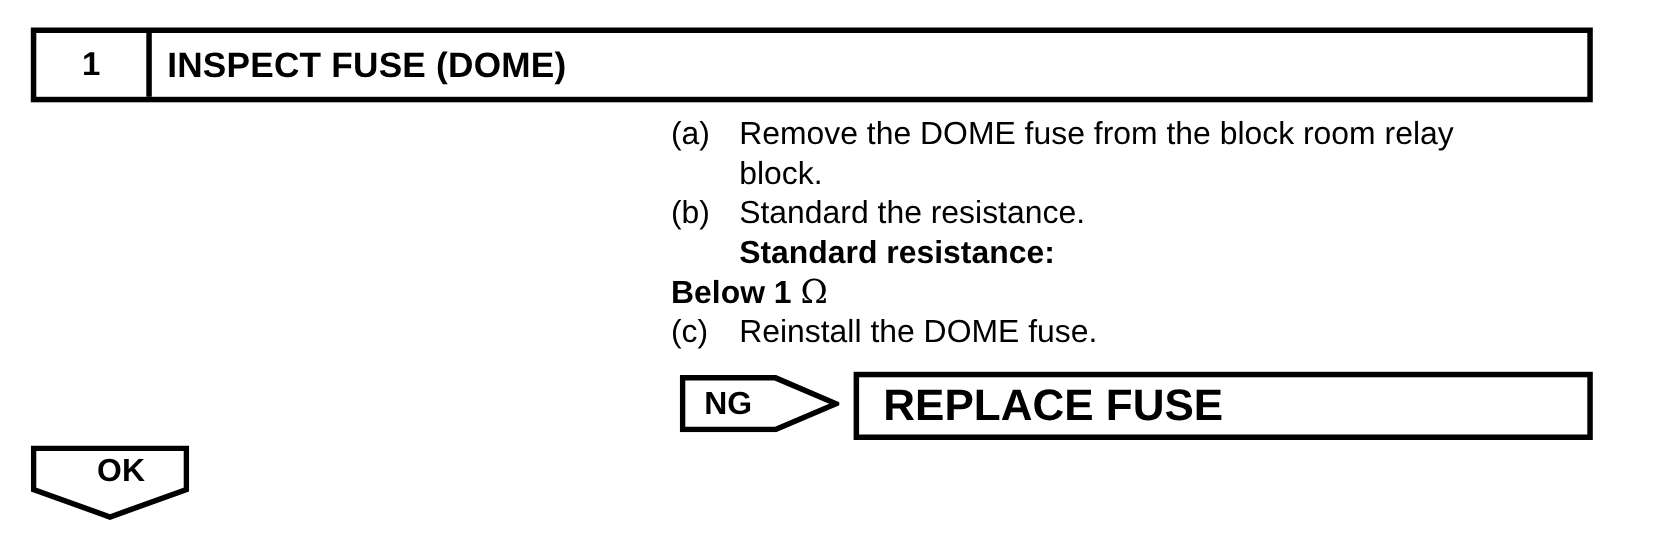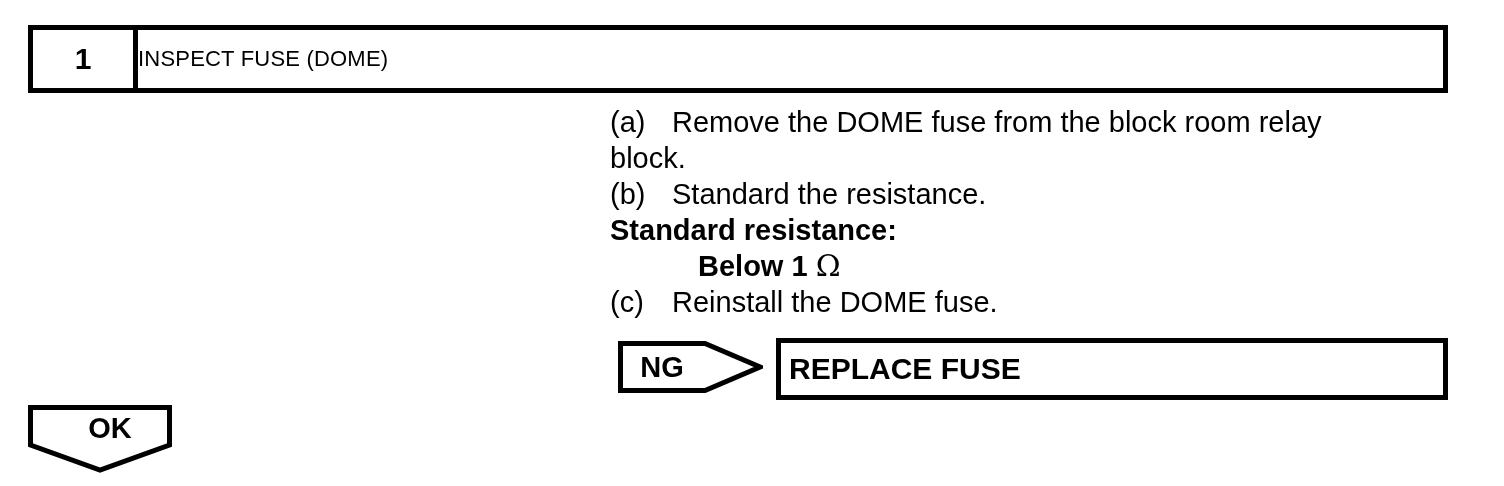--- a/index.html
+++ b/index.html
@@ -35,37 +35,38 @@
     display: flex;
     align-items: center;
     justify-content: center;
     font-weight: bold;
     font-size: 30px;
   }
   .step-title-cell {
     flex: 1;
     display: flex;
     align-items: center;
-    font-weight: normal;
-    font-size: 22px;
+    padding-left: 14px;
+    font-weight: bold;
+    font-size: 32px;
     letter-spacing: 0.2px;
   }
 
   
   .instructions {
     position: absolute;
     left: 610px; top: 104px;
     font-size: 29px;
     line-height: 36px;
     white-space: nowrap;
   }
   .instr-row { display: flex; }
   .instr-label { width: 62px; flex: none; }
-  .indent-1 { }
-  .indent-2 { margin-left: 88px; }
+  .indent-1 { margin-left: 62px; }
+  .indent-2 { }
   .spec-line { font-weight: bold; }
   .omega {
     font-family: "DejaVu Serif", serif;
     font-weight: normal;
     font-size: 30px;
   }
 
   
   .ng-arrow {
     position: absolute;
@@ -83,23 +84,23 @@
     font-weight: bold;
     font-size: 29px;
   }
   .action-box {
     position: absolute;
     left: 776px; top: 338px;
     width: 672px; height: 62px;
     border: 5px solid #000;
     display: flex;
     align-items: center;
-    padding-left: 8px;
+    padding-left: 22px;
     font-weight: bold;
-    font-size: 30px;
+    font-size: 40px;
     background: #fff;
   }
 
   
   .ok-shape {
     position: absolute;
     left: 28px; top: 405px;
     width: 144px; height: 72px;
   }
   .ok-shape svg { display: block; }

